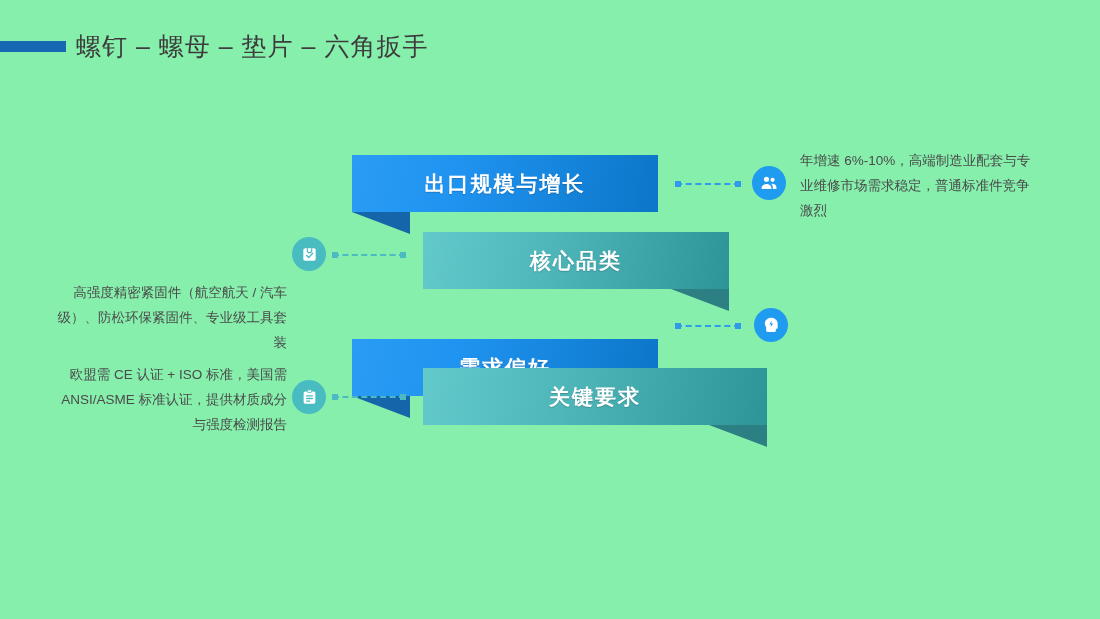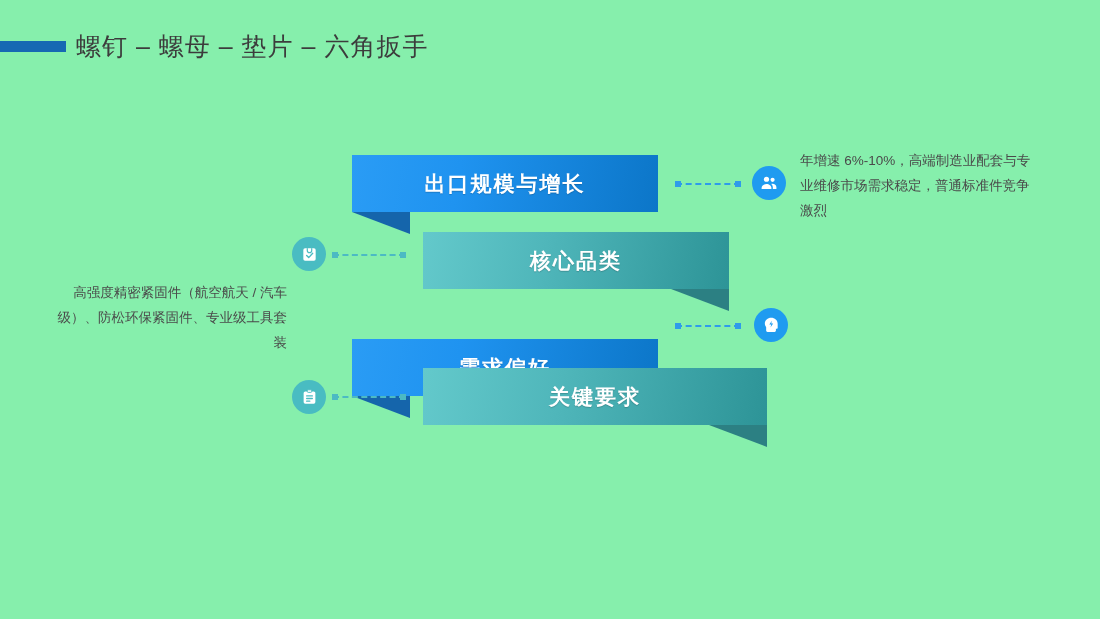--- a/index.html
+++ b/index.html
@@ -244,14 +244,15 @@
       <svg width="19" height="19" viewBox="0 0 24 24" fill="none" aria-hidden="true">
         <rect x="4.6" y="4.4" width="14.8" height="15.4" rx="2" fill="#ffffff"></rect>
         <rect x="9.2" y="2.3" width="5.6" height="3.2" rx="1.1" fill="#ffffff" stroke="#49bcc2" stroke-width="1.2"></rect>
         <rect x="7.6" y="9.1" width="8.8" height="1.7" rx="0.8" fill="#49bcc2"></rect>
         <rect x="7.6" y="12.4" width="8.8" height="1.7" rx="0.8" fill="#49bcc2"></rect>
         <rect x="7.6" y="15.7" width="5.6" height="1.7" rx="0.8" fill="#49bcc2"></rect>
       </svg>
     </span>
   </div>
 
+  <div class="side-text left-col" style="top:362px;">欧盟需 CE 认证 + ISO 标准，美国需 ANSI/ASME 标准认证，提供材质成分与强度检测报告</div>
 
 </div>
 
 </body></html>

